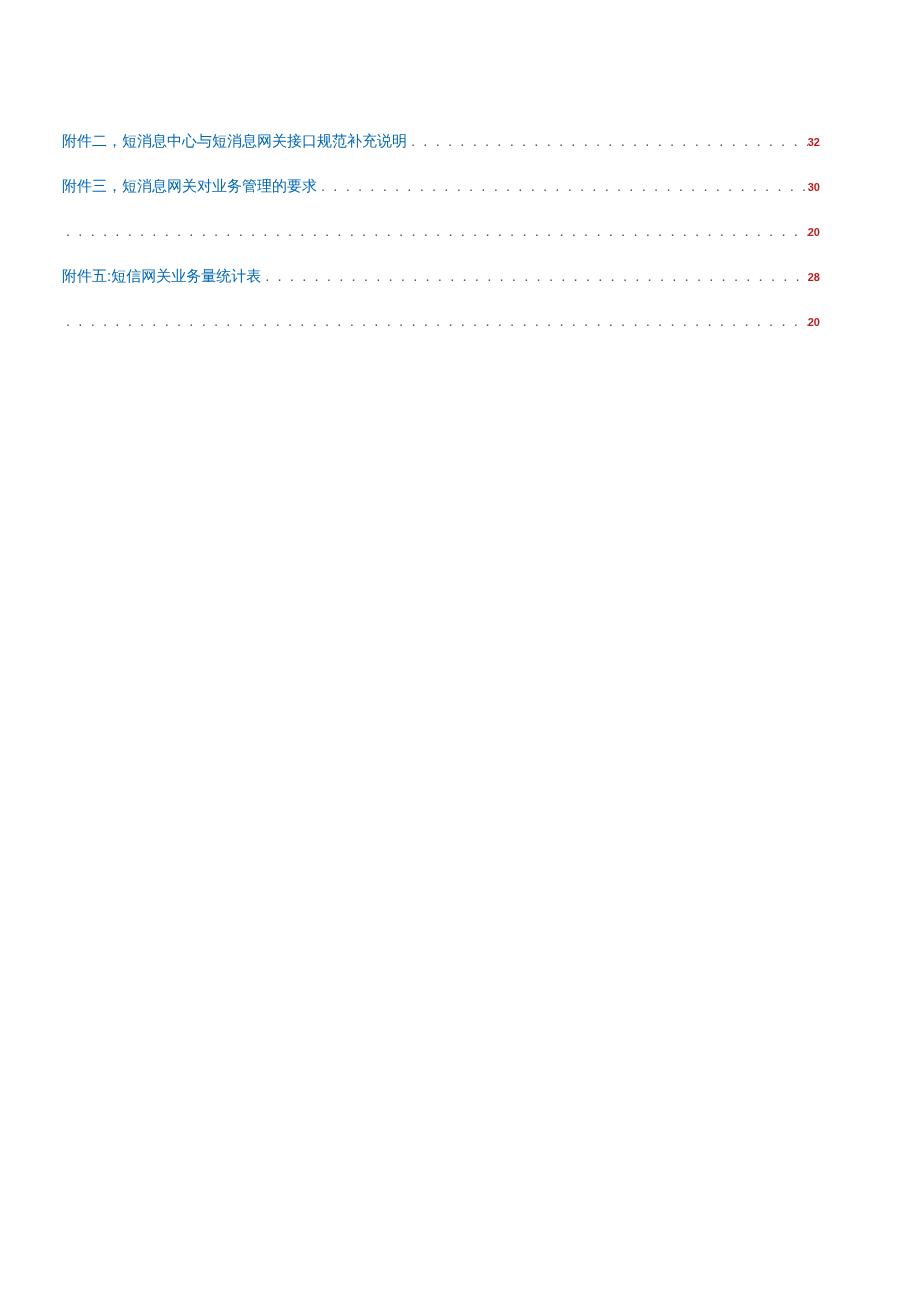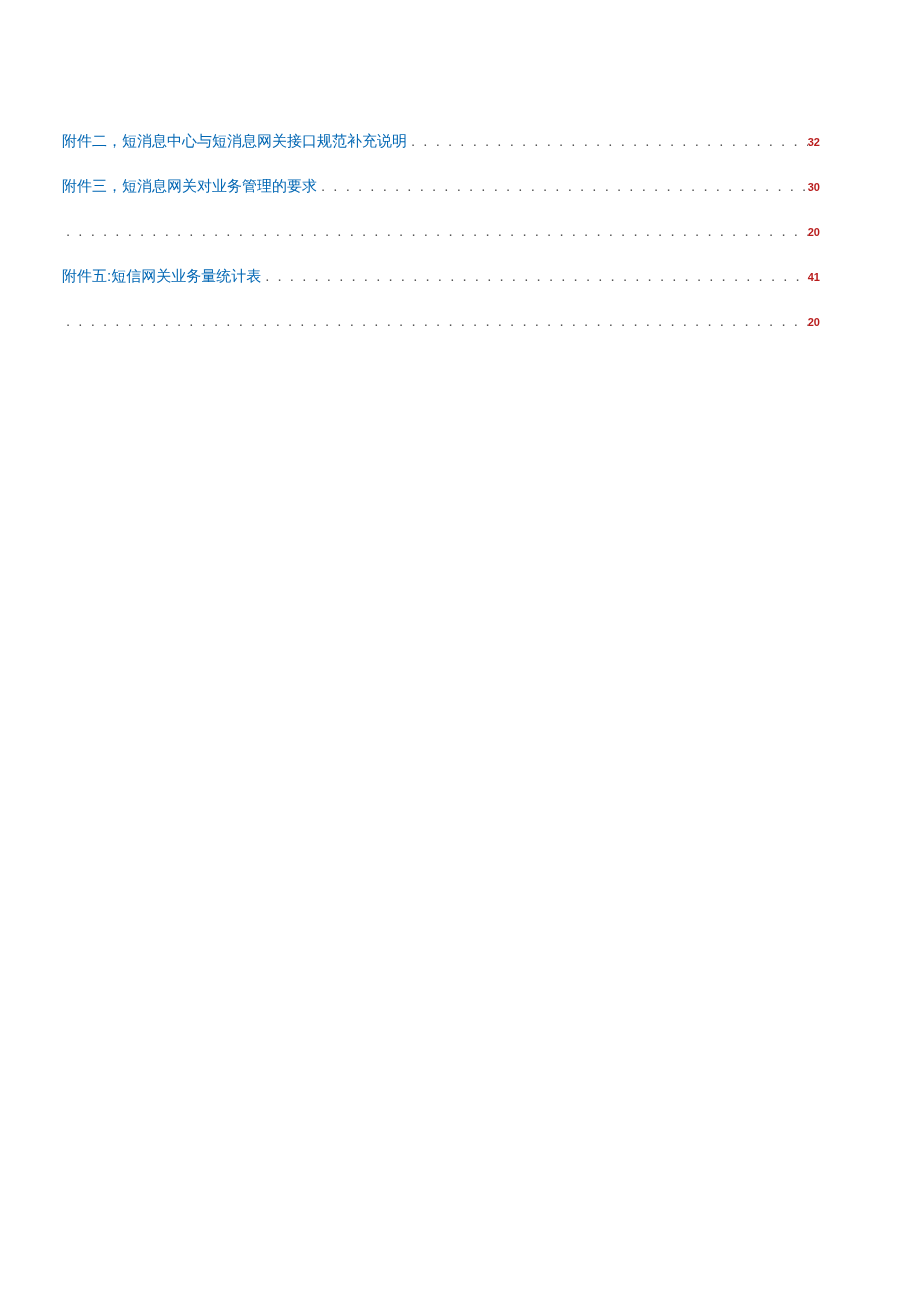--- a/index.html
+++ b/index.html
@@ -53,19 +53,19 @@
     <span class="toc-leader"> . . . . . . . . . . . . . . . . . . . . . . . . . . . . . . . . . . . . . . . . . . . . . . . . . . . . . . . . . . . . . . . . . . . . . . . . . . . . . . . . . . . . . . . . . . </span>
     <span class="toc-page">30</span>
   </div>
   <div class="toc-row">
     <span class="toc-leader"> . . . . . . . . . . . . . . . . . . . . . . . . . . . . . . . . . . . . . . . . . . . . . . . . . . . . . . . . . . . . . . . . . . . . . . . . . . . . . . . . . . . . . . . . . . </span>
     <span class="toc-page">20</span>
   </div>
   <div class="toc-row">
     <a class="toc-title">附件五:短信网关业务量统计表</a>
     <span class="toc-leader"> . . . . . . . . . . . . . . . . . . . . . . . . . . . . . . . . . . . . . . . . . . . . . . . . . . . . . . . . . . . . . . . . . . . . . . . . . . . . . . . . . . . . . . . . . . </span>
-    <span class="toc-page">41</span>
+    <span class="toc-page">28</span>
   </div>
   <div class="toc-row">
     <span class="toc-leader"> . . . . . . . . . . . . . . . . . . . . . . . . . . . . . . . . . . . . . . . . . . . . . . . . . . . . . . . . . . . . . . . . . . . . . . . . . . . . . . . . . . . . . . . . . . </span>
     <span class="toc-page">20</span>
   </div>
 </div>
 
 </body></html>

